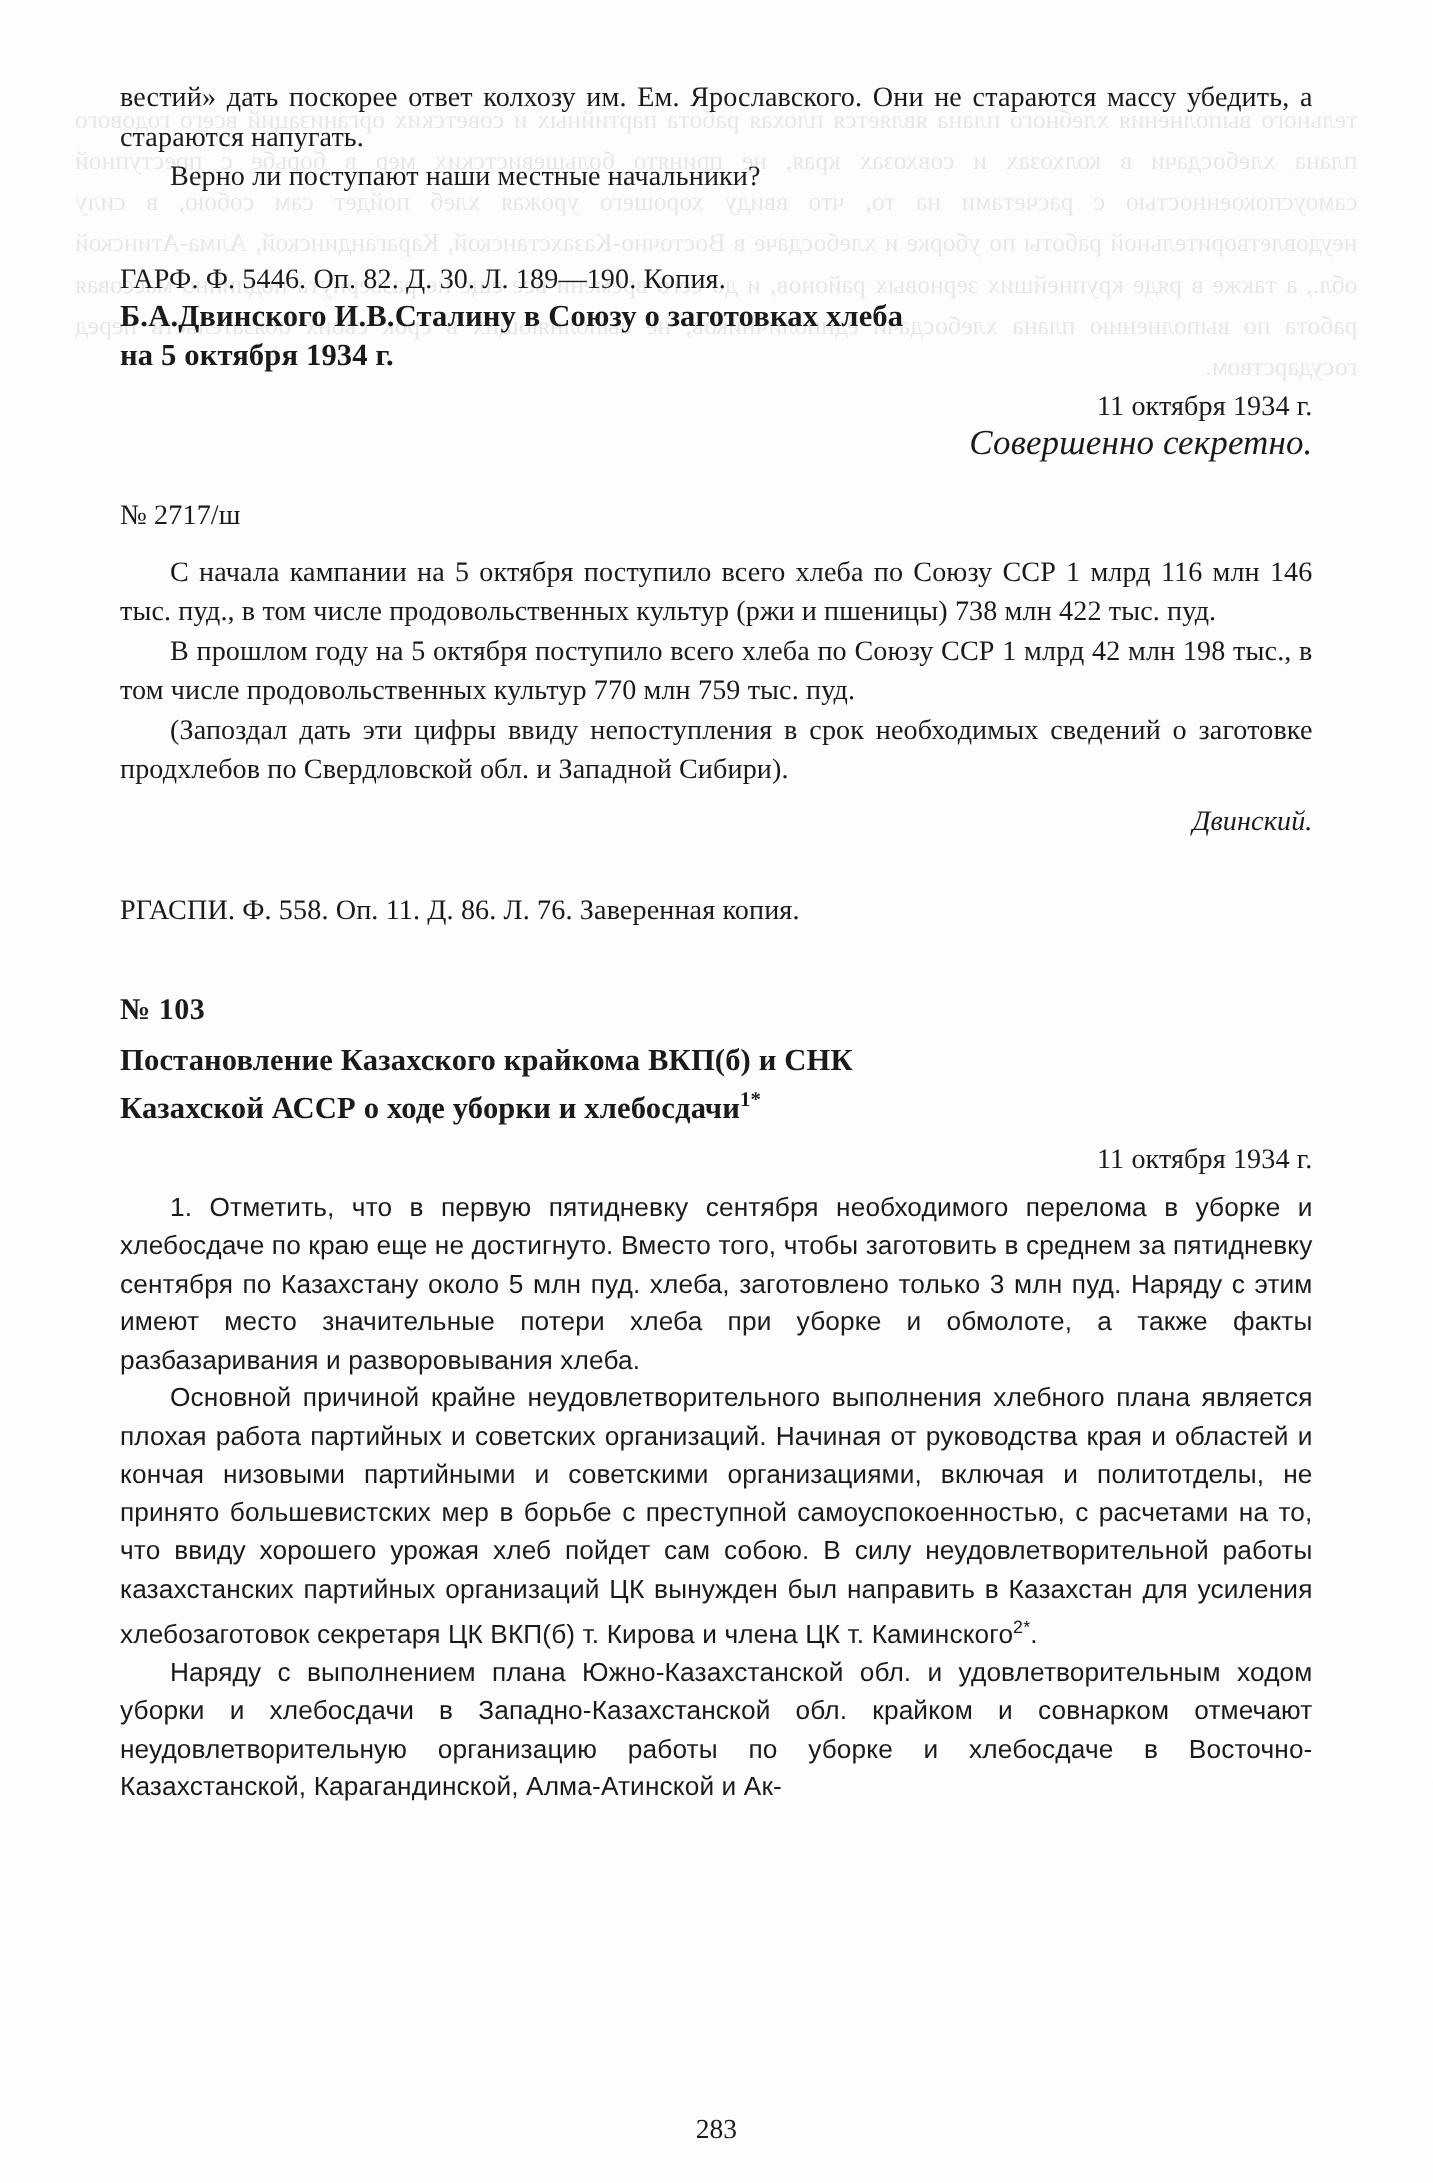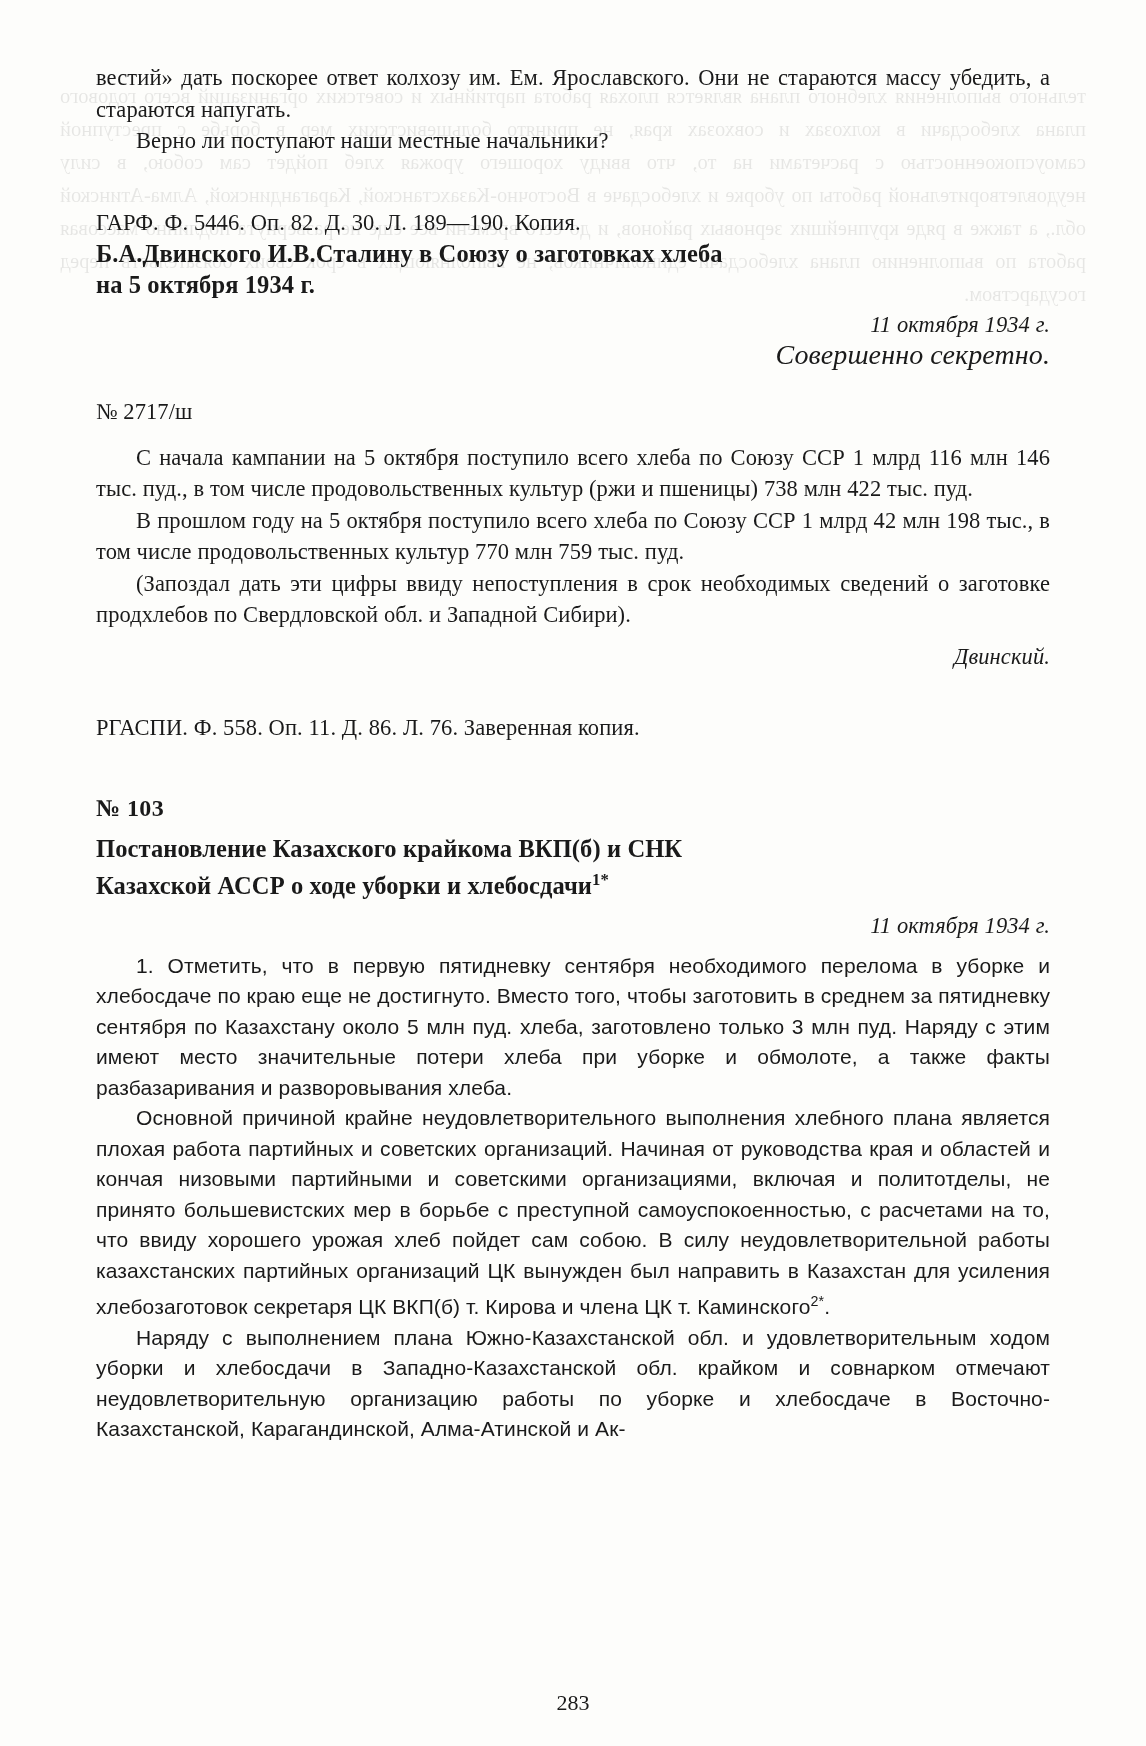--- a/index.html
+++ b/index.html
@@ -75,21 +75,20 @@
   }
   .doc-title {
     font-weight: bold;
     font-size: 24.5px;
     line-height: 31px;
     text-indent: 0;
     letter-spacing: 0.1px;
   }
   .date-line {
     text-align: right;
-    font-style: italic;
     font-size: 22.5px;
     line-height: 30px;
     text-indent: 0;
   }
   .secret-line {
     text-align: right;
     font-style: italic;
     font-size: 28px;
     line-height: 30px;
     text-indent: 0;

